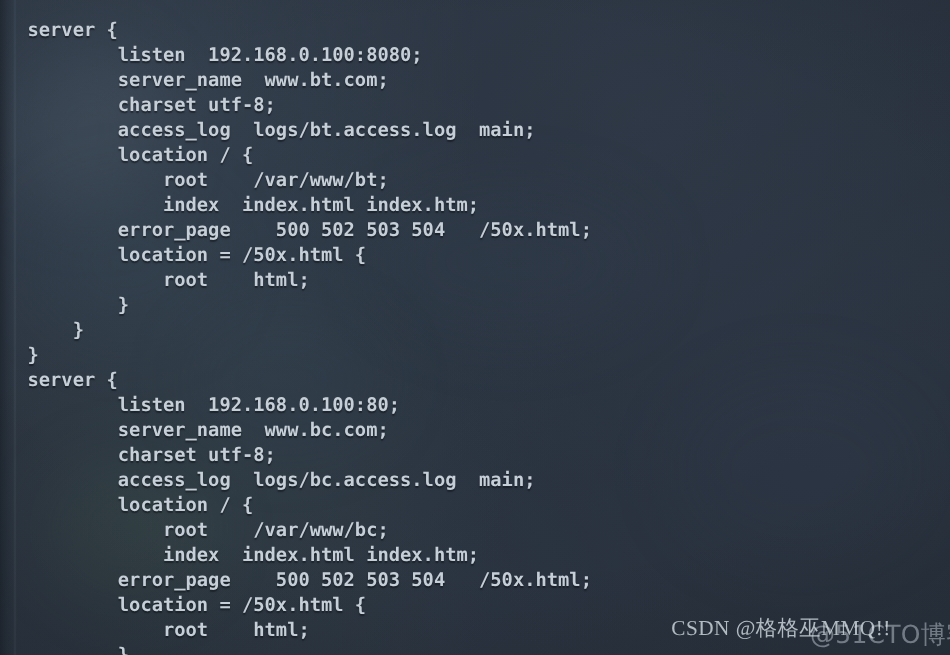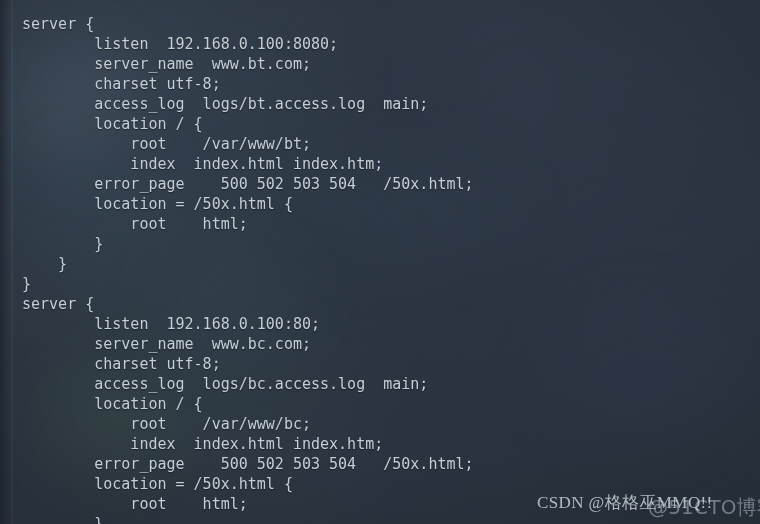--- a/index.html
+++ b/index.html
@@ -81,20 +81,21 @@
     font-size: 15px;
     line-height: 20px;
     letter-spacing: 0px;
     color: #c6cfd7;
     text-shadow: 0 1px 1px rgba(12,16,22,0.55);
   }
 
   .code-line {
     height: 20px;
     padding-left: 22px;
+    font-weight: bold;
   }
 
   
   .wm {
     position: absolute;
     white-space: nowrap;
     pointer-events: none;
     font-family: "DejaVu Sans", "Liberation Sans", sans-serif;
   }
   .wm-csdn {

